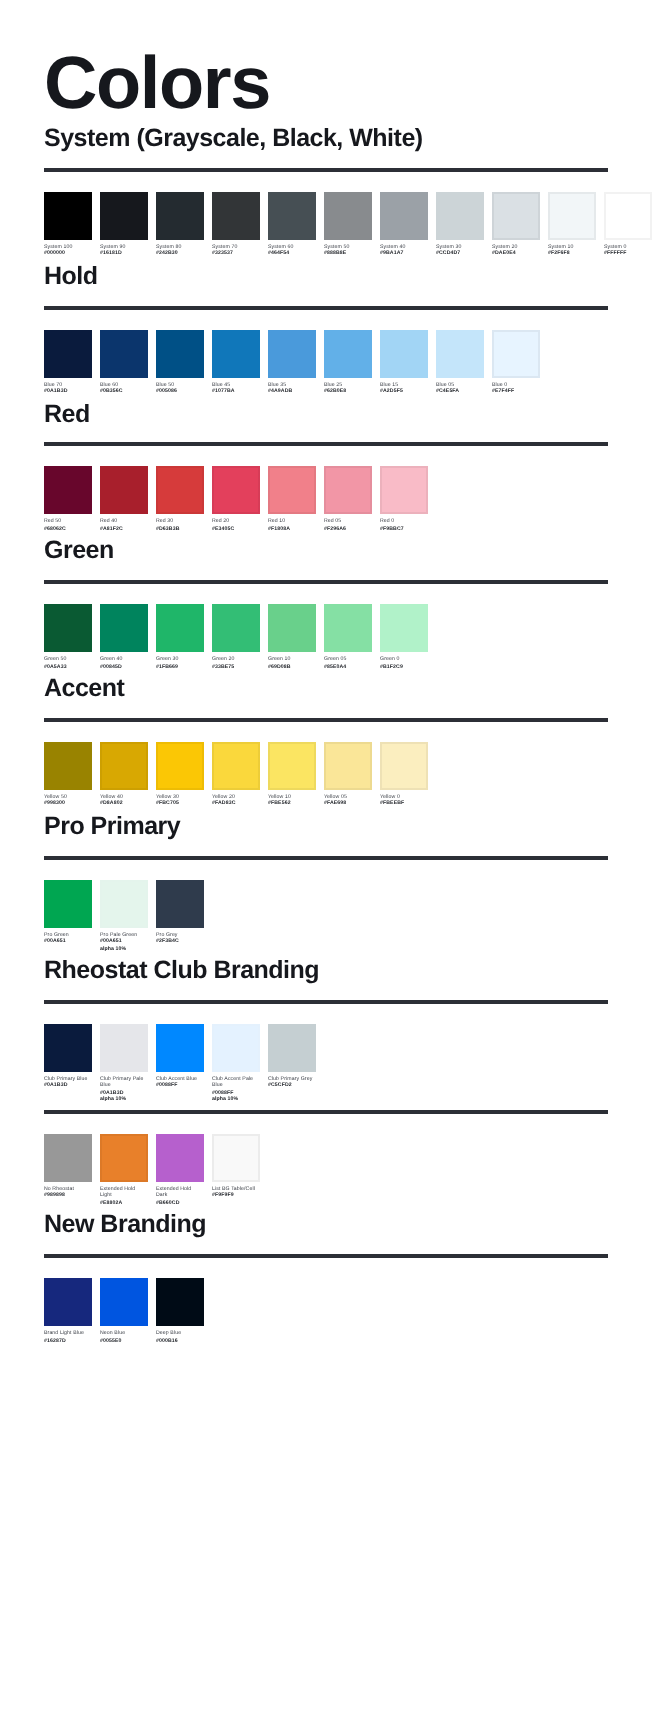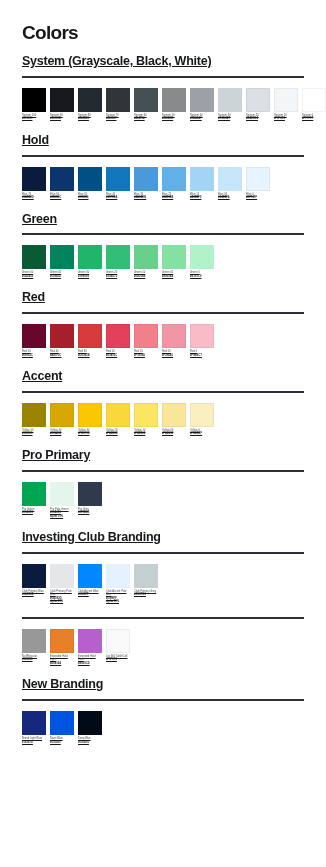--- a/index.html
+++ b/index.html
@@ -13,30 +13,29 @@
     font-family: "Liberation Sans", sans-serif;
     color: #16181d;
     overflow: hidden;
   }
   .page {
     width: 326px;
     box-sizing: border-box;
     padding: 0 22px;
   }
   .page-title {
-    font-size: 19px;
+    font-size: 37px;
     font-weight: bold;
     letter-spacing: -0.7px;
     color: #16181d;
     margin: 23px 0 0 0;
     line-height: 1;
   }
   .section {
-    margin-top: 13px;
-    text-decoration: underline;
+    margin-top: 3px;
   }
   .section-heading {
     font-size: 12.5px;
     font-weight: bold;
     letter-spacing: -0.25px;
     color: #16181d;
     margin: 0 0 7px 0;
     line-height: 1.1;
   }
   .rule {
@@ -227,20 +226,75 @@
           <div class="swatch">
             <span class="chip" style="background: rgb(231, 244, 255); box-shadow: rgba(0, 0, 0, 0.05) 0px 0px 0px 1px inset;"></span>
             <div class="swatch-label">
               <span class="swatch-name">Blue 0</span>
               <span class="swatch-hex">#E7F4FF</span>
             </div>
           </div>
         </div>
       </div>
       <div class="section">
+        <div class="section-heading">Red</div>
+        <div class="rule"></div>
+        <div class="swatch-row">
+          <div class="swatch">
+            <span class="chip" style="background: rgb(104, 6, 44);"></span>
+            <div class="swatch-label">
+              <span class="swatch-name">Red 50</span>
+              <span class="swatch-hex">#68062C</span>
+            </div>
+          </div>
+          <div class="swatch">
+            <span class="chip" style="background: rgb(168, 31, 44);"></span>
+            <div class="swatch-label">
+              <span class="swatch-name">Red 40</span>
+              <span class="swatch-hex">#A81F2C</span>
+            </div>
+          </div>
+          <div class="swatch">
+            <span class="chip" style="background: rgb(214, 59, 59); box-shadow: rgba(0, 0, 0, 0.05) 0px 0px 0px 1px inset;"></span>
+            <div class="swatch-label">
+              <span class="swatch-name">Red 30</span>
+              <span class="swatch-hex">#D63B3B</span>
+            </div>
+          </div>
+          <div class="swatch">
+            <span class="chip" style="background: rgb(227, 64, 92); box-shadow: rgba(0, 0, 0, 0.05) 0px 0px 0px 1px inset;"></span>
+            <div class="swatch-label">
+              <span class="swatch-name">Red 20</span>
+              <span class="swatch-hex">#E3405C</span>
+            </div>
+          </div>
+          <div class="swatch">
+            <span class="chip" style="background: rgb(241, 128, 138); box-shadow: rgba(0, 0, 0, 0.05) 0px 0px 0px 1px inset;"></span>
+            <div class="swatch-label">
+              <span class="swatch-name">Red 10</span>
+              <span class="swatch-hex">#F1808A</span>
+            </div>
+          </div>
+          <div class="swatch">
+            <span class="chip" style="background: rgb(242, 150, 166); box-shadow: rgba(0, 0, 0, 0.05) 0px 0px 0px 1px inset;"></span>
+            <div class="swatch-label">
+              <span class="swatch-name">Red 05</span>
+              <span class="swatch-hex">#F296A6</span>
+            </div>
+          </div>
+          <div class="swatch">
+            <span class="chip" style="background: rgb(249, 187, 199); box-shadow: rgba(0, 0, 0, 0.05) 0px 0px 0px 1px inset;"></span>
+            <div class="swatch-label">
+              <span class="swatch-name">Red 0</span>
+              <span class="swatch-hex">#F9BBC7</span>
+            </div>
+          </div>
+        </div>
+      </div>
+      <div class="section">
         <div class="section-heading">Green</div>
         <div class="rule"></div>
         <div class="swatch-row">
           <div class="swatch">
             <span class="chip" style="background: rgb(10, 90, 51);"></span>
             <div class="swatch-label">
               <span class="swatch-name">Green 50</span>
               <span class="swatch-hex">#0A5A33</span>
             </div>
           </div>
@@ -277,75 +331,20 @@
             <div class="swatch-label">
               <span class="swatch-name">Green 05</span>
               <span class="swatch-hex">#85E0A4</span>
             </div>
           </div>
           <div class="swatch">
             <span class="chip" style="background: rgb(177, 242, 201);"></span>
             <div class="swatch-label">
               <span class="swatch-name">Green 0</span>
               <span class="swatch-hex">#B1F2C9</span>
-            </div>
-          </div>
-        </div>
-      </div>
-      <div class="section">
-        <div class="section-heading">Red</div>
-        <div class="rule"></div>
-        <div class="swatch-row">
-          <div class="swatch">
-            <span class="chip" style="background: rgb(104, 6, 44);"></span>
-            <div class="swatch-label">
-              <span class="swatch-name">Red 50</span>
-              <span class="swatch-hex">#68062C</span>
-            </div>
-          </div>
-          <div class="swatch">
-            <span class="chip" style="background: rgb(168, 31, 44);"></span>
-            <div class="swatch-label">
-              <span class="swatch-name">Red 40</span>
-              <span class="swatch-hex">#A81F2C</span>
-            </div>
-          </div>
-          <div class="swatch">
-            <span class="chip" style="background: rgb(214, 59, 59); box-shadow: rgba(0, 0, 0, 0.05) 0px 0px 0px 1px inset;"></span>
-            <div class="swatch-label">
-              <span class="swatch-name">Red 30</span>
-              <span class="swatch-hex">#D63B3B</span>
-            </div>
-          </div>
-          <div class="swatch">
-            <span class="chip" style="background: rgb(227, 64, 92); box-shadow: rgba(0, 0, 0, 0.05) 0px 0px 0px 1px inset;"></span>
-            <div class="swatch-label">
-              <span class="swatch-name">Red 20</span>
-              <span class="swatch-hex">#E3405C</span>
-            </div>
-          </div>
-          <div class="swatch">
-            <span class="chip" style="background: rgb(241, 128, 138); box-shadow: rgba(0, 0, 0, 0.05) 0px 0px 0px 1px inset;"></span>
-            <div class="swatch-label">
-              <span class="swatch-name">Red 10</span>
-              <span class="swatch-hex">#F1808A</span>
-            </div>
-          </div>
-          <div class="swatch">
-            <span class="chip" style="background: rgb(242, 150, 166); box-shadow: rgba(0, 0, 0, 0.05) 0px 0px 0px 1px inset;"></span>
-            <div class="swatch-label">
-              <span class="swatch-name">Red 05</span>
-              <span class="swatch-hex">#F296A6</span>
-            </div>
-          </div>
-          <div class="swatch">
-            <span class="chip" style="background: rgb(249, 187, 199); box-shadow: rgba(0, 0, 0, 0.05) 0px 0px 0px 1px inset;"></span>
-            <div class="swatch-label">
-              <span class="swatch-name">Red 0</span>
-              <span class="swatch-hex">#F9BBC7</span>
             </div>
           </div>
         </div>
       </div>
       <div class="section">
         <div class="section-heading">Accent</div>
         <div class="rule"></div>
         <div class="swatch-row">
           <div class="swatch">
             <span class="chip" style="background: rgb(153, 131, 0);"></span>
@@ -420,21 +419,21 @@
           <div class="swatch">
             <span class="chip" style="background: rgb(47, 59, 76);"></span>
             <div class="swatch-label">
               <span class="swatch-name">Pro Grey</span>
               <span class="swatch-hex">#2F3B4C</span>
             </div>
           </div>
         </div>
       </div>
       <div class="section">
-        <div class="section-heading">Investing Club Branding</div>
+        <div class="section-heading">Rheostat Club Branding</div>
         <div class="rule"></div>
         <div class="swatch-row">
           <div class="swatch">
             <span class="chip" style="background: rgb(10, 27, 61);"></span>
             <div class="swatch-label">
               <span class="swatch-name">Club Primary Blue</span>
               <span class="swatch-hex">#0A1B3D</span>
             </div>
           </div>
           <div class="swatch">

